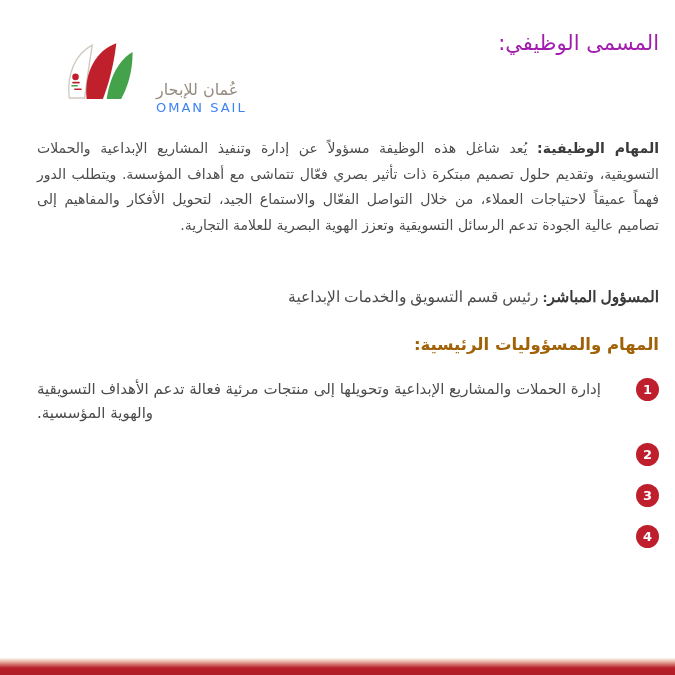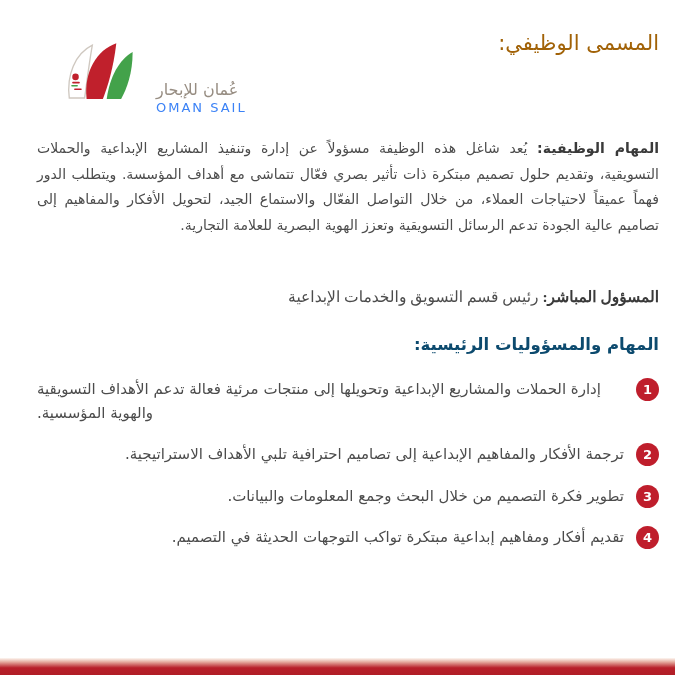--- a/index.html
+++ b/index.html
@@ -27,21 +27,21 @@
   .logo-en { font-size: 13px; color: #3b82f6; letter-spacing: 2px; margin-top: 2px; }
 
   
   .header {
     position: absolute;
     top: 30px;
     right: 16px;
     direction: rtl;
     text-align: right;
   }
-  .header-label { font-size: 21px; color: #a16207; line-height: 1.25; text-align: right; }
+  .header-label { font-size: 21px; color: #a21caf; line-height: 1.25; text-align: right; }
   .header-title { font-size: 23px; font-weight: bold; color: #2f2f2f; line-height: 1.35; }
 
   
   .about {
     position: absolute;
     top: 136px;
     right: 16px;
     left: 37px;
     direction: rtl;
     text-align: justify;
@@ -66,21 +66,21 @@
 
   
   .resp-heading {
     position: absolute;
     top: 335px;
     right: 16px;
     direction: rtl;
     text-align: right;
     font-size: 16.5px;
     font-weight: bold;
-    color: #0c4a6e;
+    color: #a16207;
   }
   .resp-list {
     position: absolute;
     top: 377px;
     right: 16px;
     left: 37px;
     direction: rtl;
     display: flex;
     flex-direction: column;
     gap: 17px;
@@ -153,25 +153,22 @@
 
 <div class="resp-heading">المهام والمسؤوليات الرئيسية:</div>
 
 <div class="resp-list">
   <div class="resp-item">
     <span class="num-badge">1</span>
     <span class="resp-text">إدارة الحملات والمشاريع الإبداعية وتحويلها إلى منتجات مرئية فعالة تدعم الأهداف التسويقية والهوية المؤسسية.</span>
   </div>
   <div class="resp-item">
     <span class="num-badge">2</span>
-    <span class="resp-text">ترجمة الأفكار والمفاهيم الإبداعية إلى تصاميم احترافية تلبي الأهداف الاستراتيجية.</span>
   </div>
   <div class="resp-item">
     <span class="num-badge">3</span>
-    <span class="resp-text">تطوير فكرة التصميم من خلال البحث وجمع المعلومات والبيانات.</span>
   </div>
   <div class="resp-item">
     <span class="num-badge">4</span>
-    <span class="resp-text">تقديم أفكار ومفاهيم إبداعية مبتكرة تواكب التوجهات الحديثة في التصميم.</span>
   </div>
 </div>
 
 <div class="footer-bar"></div>
 
 </body></html>

